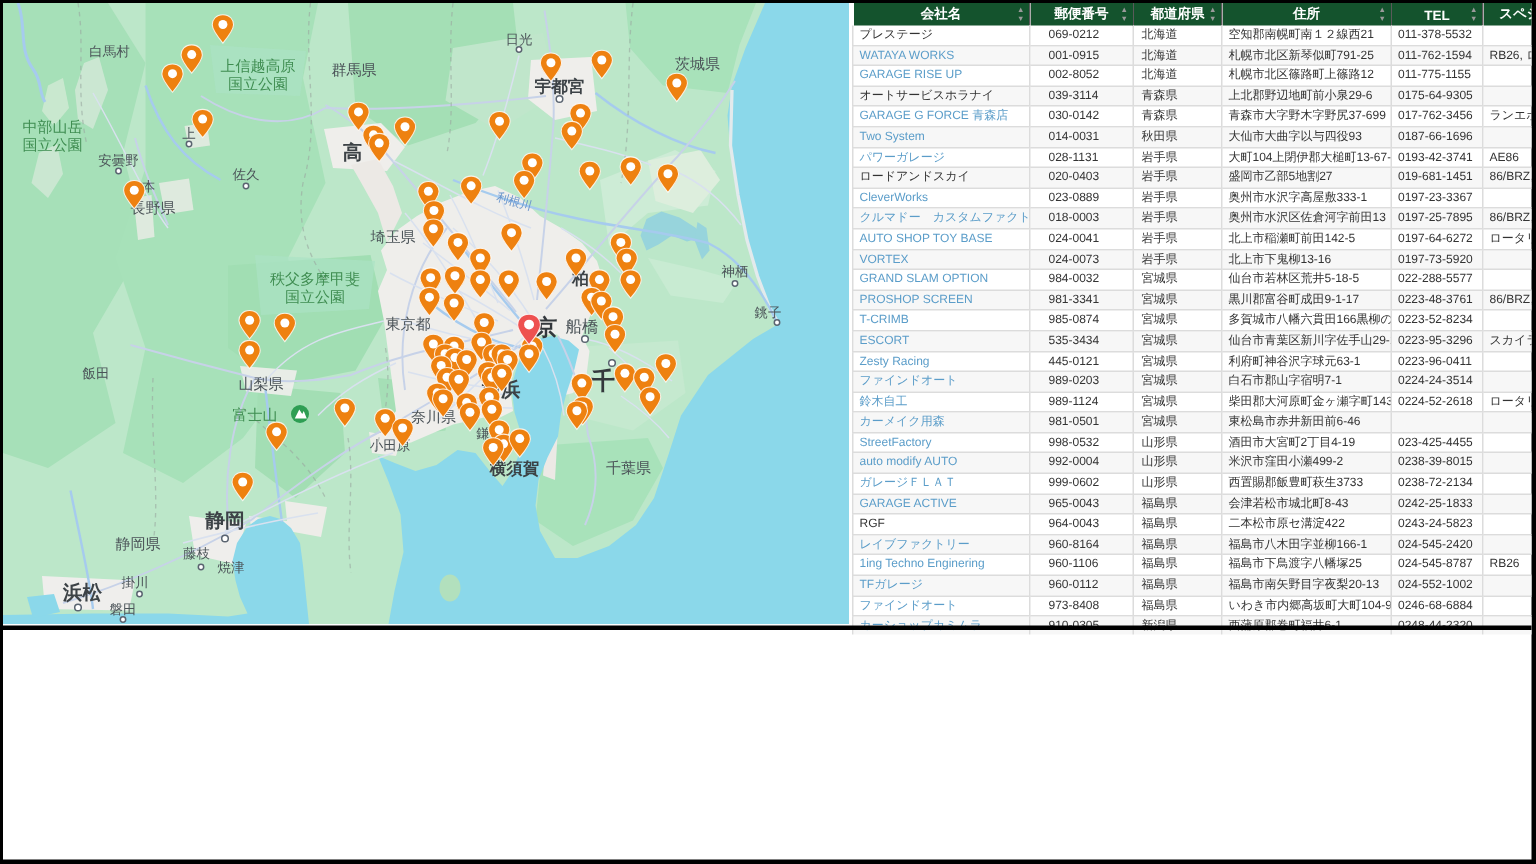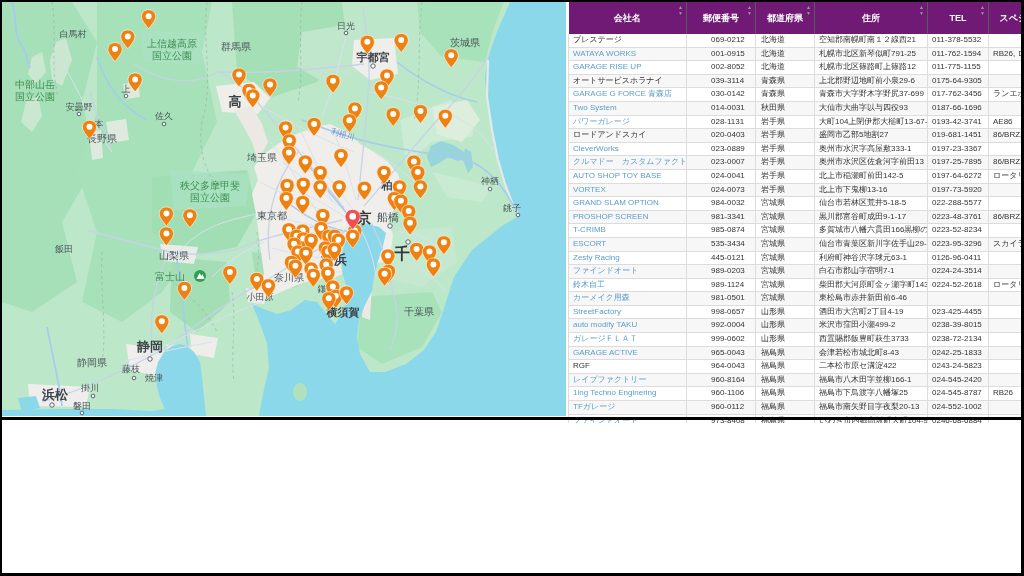--- a/index.html
+++ b/index.html
@@ -1,25 +1,25 @@
 <!DOCTYPE html>
 <html><head><meta charset="utf-8">
 <style>
 *{margin:0;padding:0;box-sizing:border-box}
 html,body{width:1024px;height:576px;overflow:hidden;background:#000;font-family:"Liberation Sans",sans-serif}
 #page{position:absolute;left:2px;top:2px;width:1019px;height:571px;background:#fff}
 #map{position:absolute;left:0;top:0;width:564px;height:414px;overflow:hidden}
 #tblwrap{position:absolute;left:566px;top:0;width:453px;height:421px;overflow:hidden}
 #bar{position:absolute;left:0;top:414.5px;width:1019px;height:3.2px;background:#000;z-index:20}
 table{border-collapse:collapse;table-layout:fixed;width:488px;font-size:8px;color:#333}
-th{background:#701a75;color:#fff;font-size:9px;font-weight:bold;height:32px;position:relative;border-right:1px solid #5a5a5a;text-align:center;vertical-align:middle}
+th{background:#14532d;color:#fff;font-size:9px;font-weight:bold;height:15px;position:relative;border-right:1px solid #5a5a5a;text-align:center;vertical-align:middle}
 .sort{position:absolute;right:3px;top:2px;font-size:5px;line-height:6px;color:#9a9a9a}
 td{height:12.6px;padding:0 0 0 4px;border:1px solid #dcdcdc;border-top:none;white-space:nowrap;overflow:hidden;vertical-align:middle;line-height:12.6px}
 tr.alt td{background:#f7f7f7}
-td:nth-child(2){padding-left:24px}
+td:nth-child(2){padding-left:12px}
 td:nth-child(3){padding-left:5px}
 .lk{color:#5b9dc9}
 </style></head>
 <body>
 <div id="page">
 <div id="map">
       <svg width="564" height="414" viewBox="0 0 564 414" style="display:block">
 <defs>
 <g id="pin">
             <path d="M0,-7.1 C-4.5,-7.1 -7.1,-3.9 -7.1,-0.4 C-7.1,2.7 -4.7,6.1 0,11.8 C4.7,6.1 7.1,2.7 7.1,-0.4 C7.1,-3.9 4.5,-7.1 0,-7.1 Z" fill="#ee8110" stroke="#ffffff" stroke-width="0.7" stroke-opacity="0.85"></path>
@@ -389,21 +389,21 @@
 <tr>
             <td><span class="lk">CleverWorks</span></td>
             <td>023-0889</td>
             <td>岩手県</td>
             <td>奥州市水沢字高屋敷333-1</td>
             <td>0197-23-3367</td>
             <td></td>
           </tr>
 <tr class="alt">
             <td><span class="lk">クルマドー　カスタムファクトリー</span></td>
-            <td>023-0007</td>
+            <td>018-0003</td>
             <td>岩手県</td>
             <td>奥州市水沢区佐倉河字前田13</td>
             <td>0197-25-7895</td>
             <td>86/BRZ,S2</td>
           </tr>
 <tr>
             <td><span class="lk">AUTO SHOP TOY BASE</span></td>
             <td>024-0041</td>
             <td>岩手県</td>
             <td>北上市稲瀬町前田142-5</td>
@@ -448,21 +448,21 @@
             <td>宮城県</td>
             <td>仙台市青葉区新川字佐手山29-149</td>
             <td>0223-95-3296</td>
             <td>スカイライ</td>
           </tr>
 <tr>
             <td><span class="lk">Zesty Racing</span></td>
             <td>445-0121</td>
             <td>宮城県</td>
             <td>利府町神谷沢字球元63-1</td>
-            <td>0126-96-0411</td>
+            <td>0223-96-0411</td>
             <td></td>
           </tr>
 <tr class="alt">
             <td><span class="lk">ファインドオート</span></td>
             <td>989-0203</td>
             <td>宮城県</td>
             <td>白石市郡山字宿明7-1</td>
             <td>0224-24-3514</td>
             <td></td>
           </tr>
@@ -477,28 +477,28 @@
 <tr class="alt">
             <td><span class="lk">カーメイク用森</span></td>
             <td>981-0501</td>
             <td>宮城県</td>
             <td>東松島市赤井新田前6-46</td>
             <td></td>
             <td></td>
           </tr>
 <tr>
             <td><span class="lk">StreetFactory</span></td>
-            <td>998-0657</td>
+            <td>998-0532</td>
             <td>山形県</td>
             <td>酒田市大宮町2丁目4-19</td>
             <td>023-425-4455</td>
             <td></td>
           </tr>
 <tr class="alt">
-            <td><span class="lk">auto modify TAKU</span></td>
+            <td><span class="lk">auto modify AUTO</span></td>
             <td>992-0004</td>
             <td>山形県</td>
             <td>米沢市窪田小瀬499-2</td>
             <td>0238-39-8015</td>
             <td></td>
           </tr>
 <tr>
             <td><span class="lk">ガレージＦＬＡＴ</span></td>
             <td>999-0602</td>
             <td>山形県</td>

